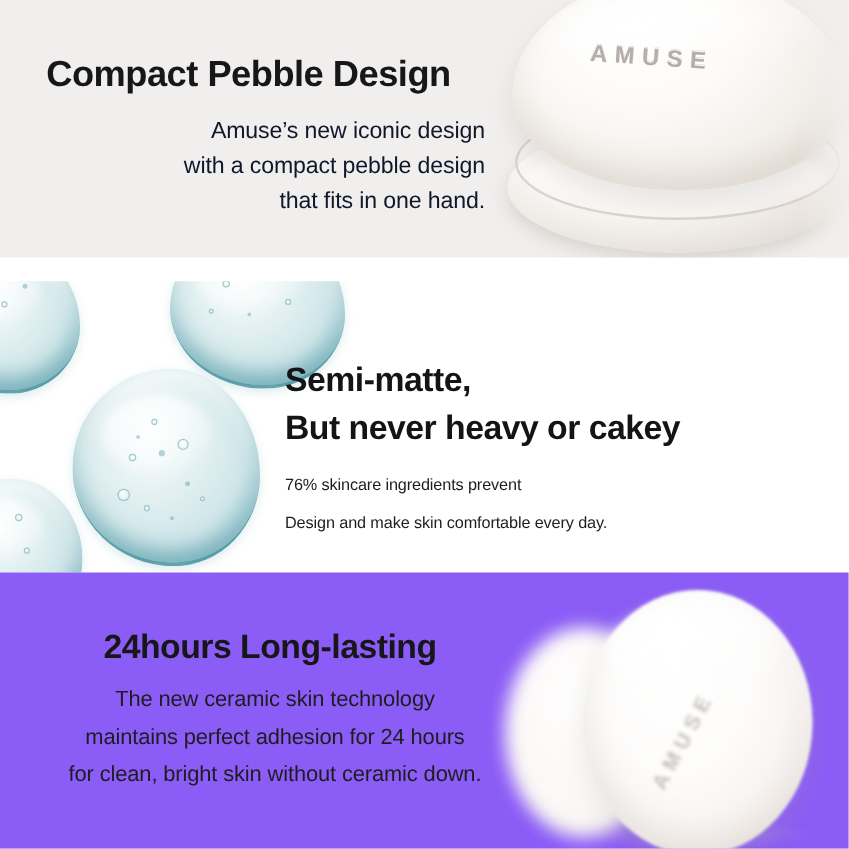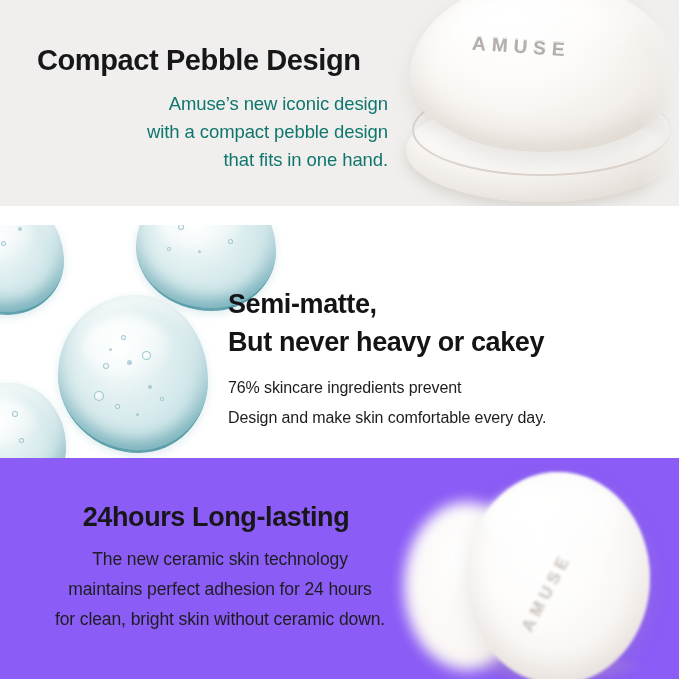--- a/index.html
+++ b/index.html
@@ -29,21 +29,21 @@
   }
   .p1-head {
     position:absolute; left:37px; top:44px;
     font-size:29px; font-weight:700; letter-spacing:-0.4px;
     color:#17171a; white-space:nowrap;
   }
   .p1-body {
     position:absolute; left:0px; top:90px; width:388px;
     text-align:right;
     font-size:18.5px; font-weight:400; line-height:28px;
-    letter-spacing:-0.1px; color:#0f766e;
+    letter-spacing:-0.1px; color:#0f172a;
   }
 
   
   .p1-prod {
     position:absolute;
     left:398px; top:-28px;
     width:292px; height:258px;
     z-index:2;
   }
   .pebble-base {
@@ -143,21 +143,21 @@
   .p2-text {
     position:absolute; left:228px; top:0; width:451px; height:240px;
   }
   .p2-head {
     position:absolute; left:0px; top:60px;
     font-size:27px; font-weight:700; line-height:38px;
     letter-spacing:-0.4px; color:#141417;
   }
   .p2-body {
     position:absolute; left:0px; top:148px;
-    font-size:16px; font-weight:400; line-height:30px;
+    font-size:13px; font-weight:400; line-height:30px;
     letter-spacing:-0.1px; color:#1d1d20;
   }
 
   
   .panel3 {
     position:relative;
     width:679px; height:227px;
     background:#8b5cf6;
     overflow:hidden;
   }

